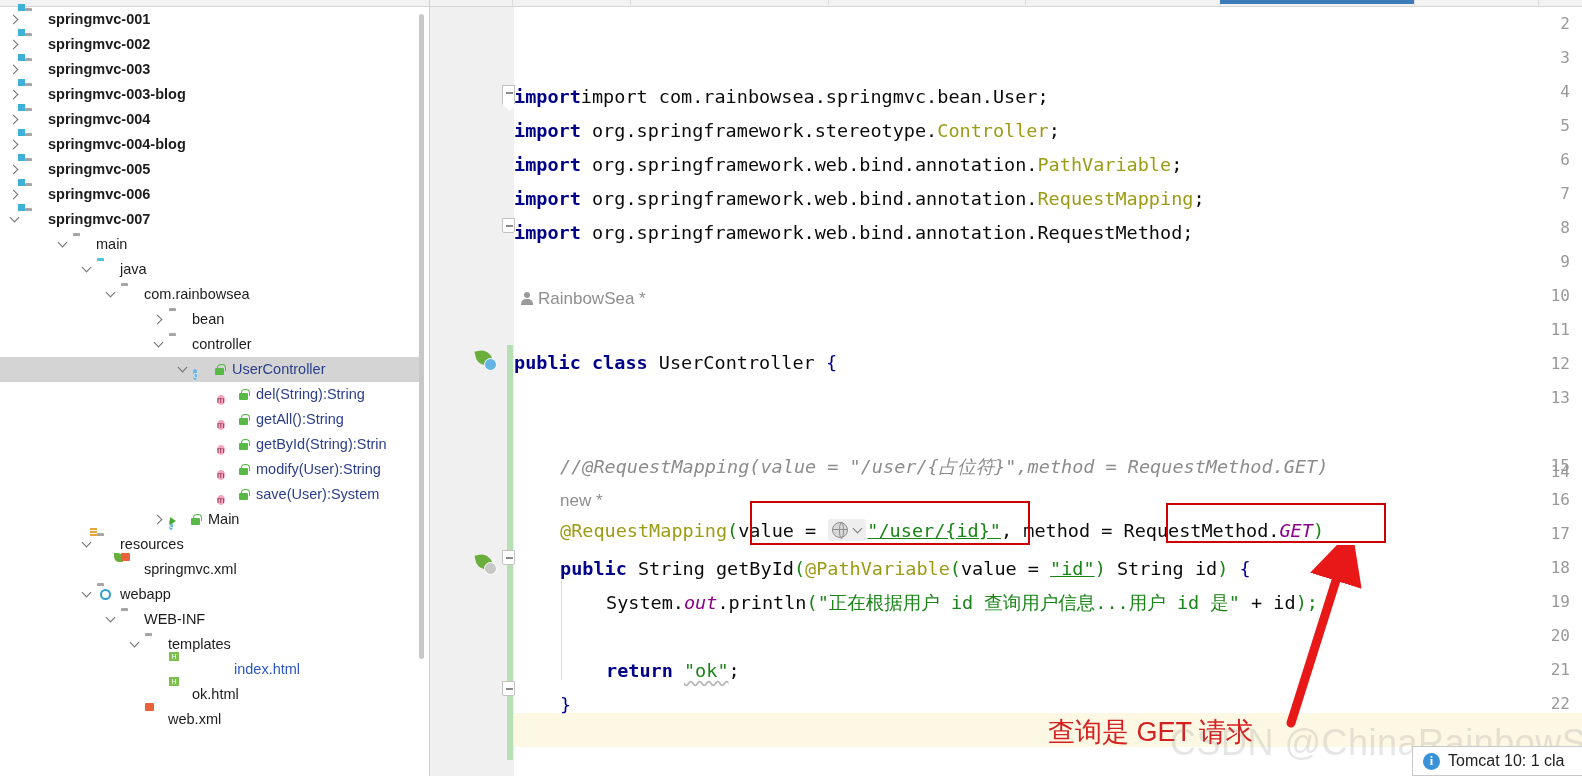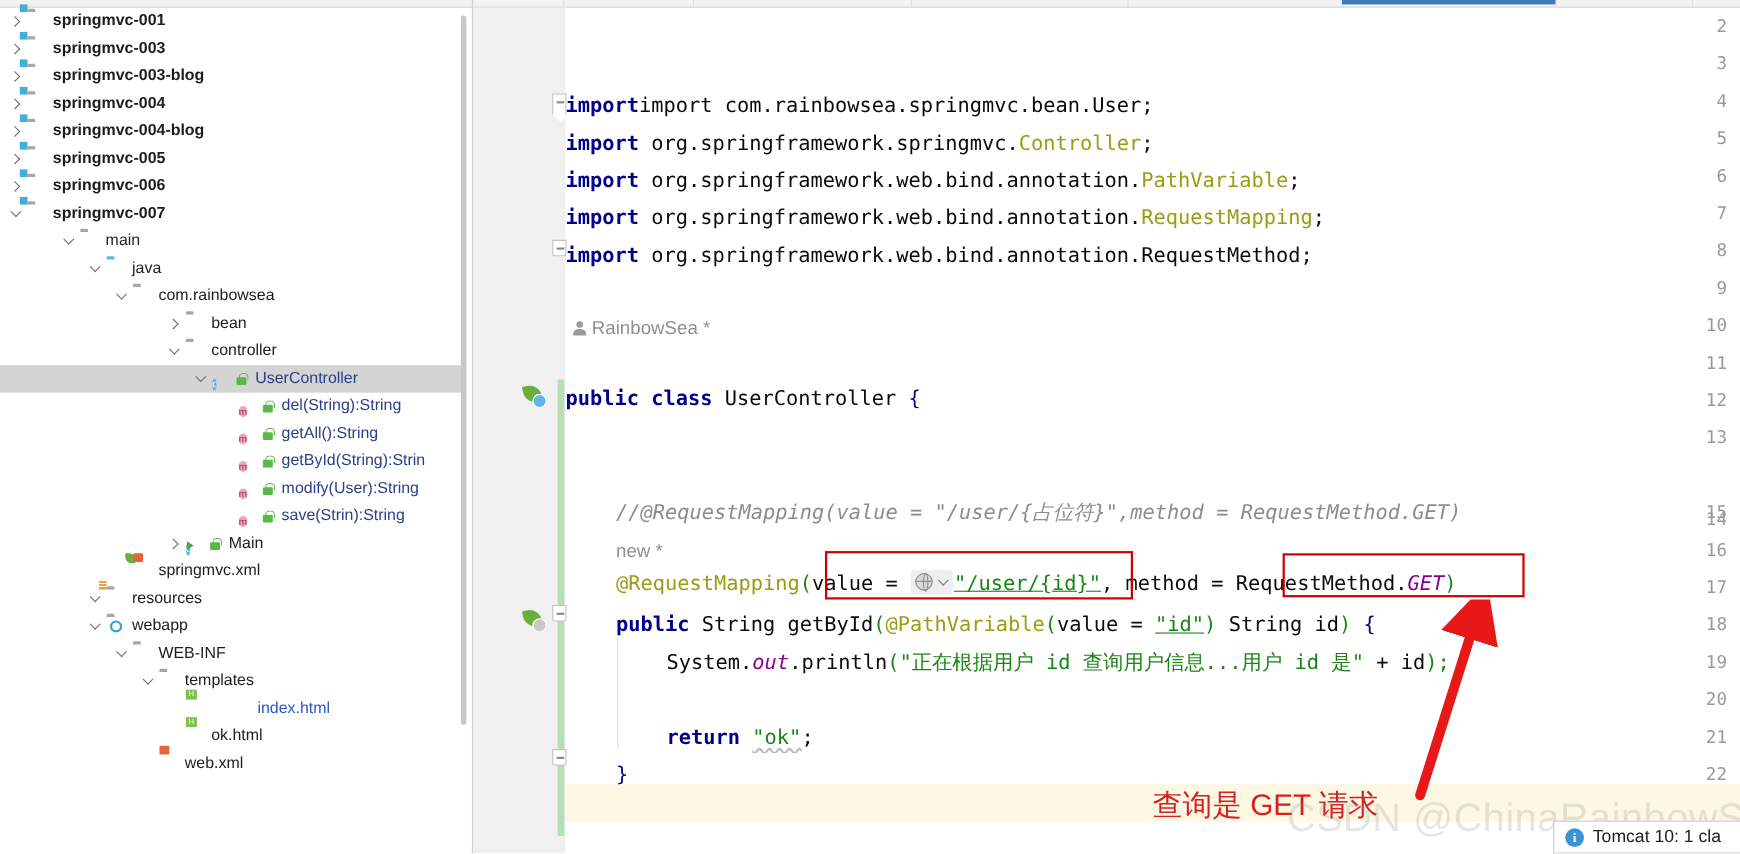--- a/index.html
+++ b/index.html
@@ -438,20 +438,26 @@
         <div class="tree-row">
           <span style="flex:0 0 8px"></span>
           <span class="tw right"></span>
           <span class="ic"><span class="ic-module"></span></span>
           <span class="tlabel bold">springmvc-001</span>
         </div>
         <div class="tree-row">
           <span style="flex:0 0 8px"></span>
           <span class="tw right"></span>
           <span class="ic"><span class="ic-module"></span></span>
+          <span class="tlabel bold">springmvc-002</span>
+        </div>
+        <div class="tree-row">
+          <span style="flex:0 0 8px"></span>
+          <span class="tw right"></span>
+          <span class="ic"><span class="ic-module"></span></span>
           <span class="tlabel bold">springmvc-003</span>
         </div>
         <div class="tree-row">
           <span style="flex:0 0 8px"></span>
           <span class="tw right"></span>
           <span class="ic"><span class="ic-module"></span></span>
           <span class="tlabel bold">springmvc-003-blog</span>
         </div>
         <div class="tree-row">
           <span style="flex:0 0 8px"></span>
@@ -546,40 +552,40 @@
           <span class="tw "></span>
           <span class="ic"><span class="ic-method">m</span></span>
           <span class="ic-lock"></span>
           <span class="tlabel blue">modify(User):String</span>
         </div>
         <div class="tree-row">
           <span style="flex:0 0 200px"></span>
           <span class="tw "></span>
           <span class="ic"><span class="ic-method">m</span></span>
           <span class="ic-lock"></span>
-          <span class="tlabel blue">save(Strin):String</span>
+          <span class="tlabel blue">save(User):System</span>
         </div>
         <div class="tree-row">
           <span style="flex:0 0 152px"></span>
           <span class="tw right"></span>
           <span class="ic"><span class="ic-class run">c</span></span>
           <span class="ic-lock"></span>
           <span class="tlabel ">Main</span>
         </div>
         <div class="tree-row">
+          <span style="flex:0 0 80px"></span>
+          <span class="tw down"></span>
+          <span class="ic"><span class="ic-folder res"></span></span>
+          <span class="tlabel ">resources</span>
+        </div>
+        <div class="tree-row">
           <span style="flex:0 0 104px"></span>
           <span class="tw "></span>
           <span class="ic"><span class="ic-xml spring"><span class="leaf-overlay"></span></span></span>
           <span class="tlabel ">springmvc.xml</span>
-        </div>
-        <div class="tree-row">
-          <span style="flex:0 0 80px"></span>
-          <span class="tw down"></span>
-          <span class="ic"><span class="ic-folder res"></span></span>
-          <span class="tlabel ">resources</span>
         </div>
         <div class="tree-row">
           <span style="flex:0 0 80px"></span>
           <span class="tw down"></span>
           <span class="ic"><span class="ic-webapp"></span></span>
           <span class="tlabel ">webapp</span>
         </div>
         <div class="tree-row">
           <span style="flex:0 0 104px"></span>
           <span class="tw down"></span>
@@ -670,21 +676,21 @@
         <div class="lnum" style="top: 585px;">19</div>
         <div class="lnum" style="top: 619px;">20</div>
         <div class="lnum" style="top: 653px;">21</div>
         <div class="lnum" style="top: 687px;">22</div>
       </div>
 
     <div id="codearea">
 
       <div class="codeline" style="top:73px"><span class="kw">import</span><span class="plain">import com.rainbowsea.springmvc.bean.User;</span></div>
 
-      <div class="codeline" style="top:107px"><span class="kw">import</span><span class="plain"> org.springframework.springmvc.</span><span class="cls">Controller</span><span class="plain">;</span></div>
+      <div class="codeline" style="top:107px"><span class="kw">import</span><span class="plain"> org.springframework.stereotype.</span><span class="cls">Controller</span><span class="plain">;</span></div>
 
       <div class="codeline" style="top:141px"><span class="kw">import</span><span class="plain"> org.springframework.web.bind.annotation.</span><span class="cls">PathVariable</span><span class="plain">;</span></div>
 
       <div class="codeline" style="top:175px"><span class="kw">import</span><span class="plain"> org.springframework.web.bind.annotation.</span><span class="cls">RequestMapping</span><span class="plain">;</span></div>
 
       <div class="codeline" style="top:209px"><span class="kw">import</span><span class="plain"> org.springframework.web.bind.annotation.RequestMethod;</span></div>
 
 
       <div class="codeline" style="top:339px"><span class="kw">public</span><span class="plain"> </span><span class="kw">class</span><span class="plain"> UserController </span><span class="brace">{</span></div>
 

